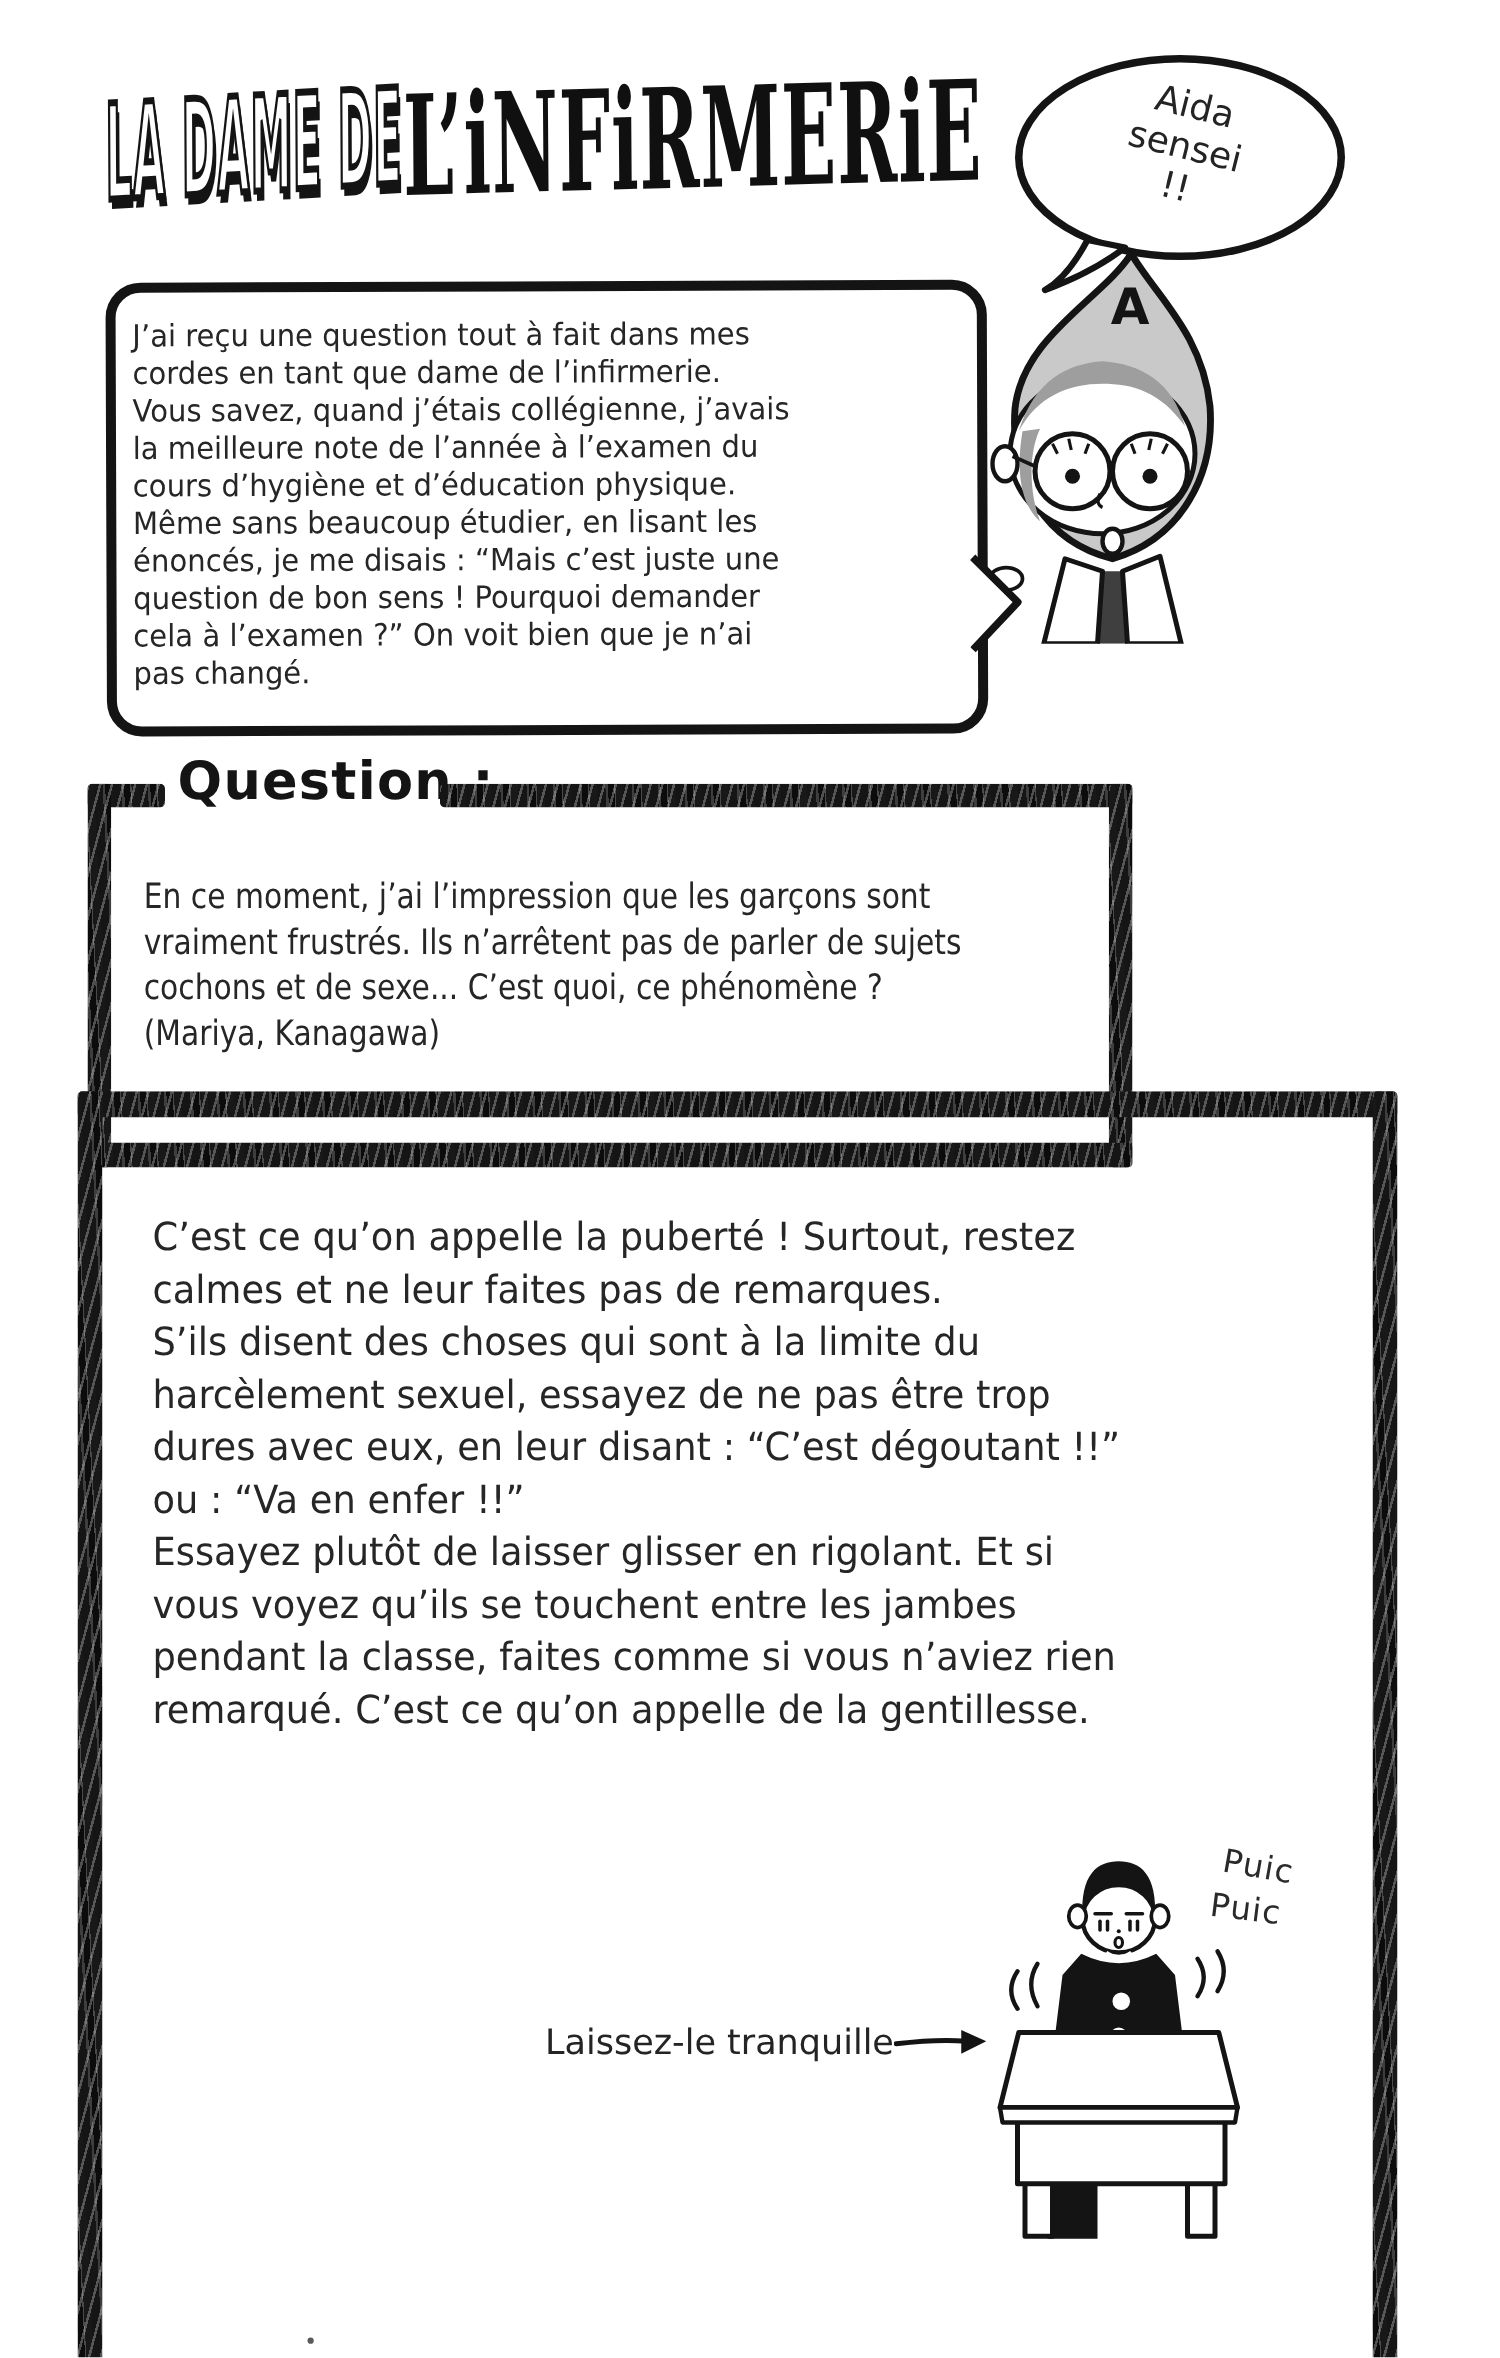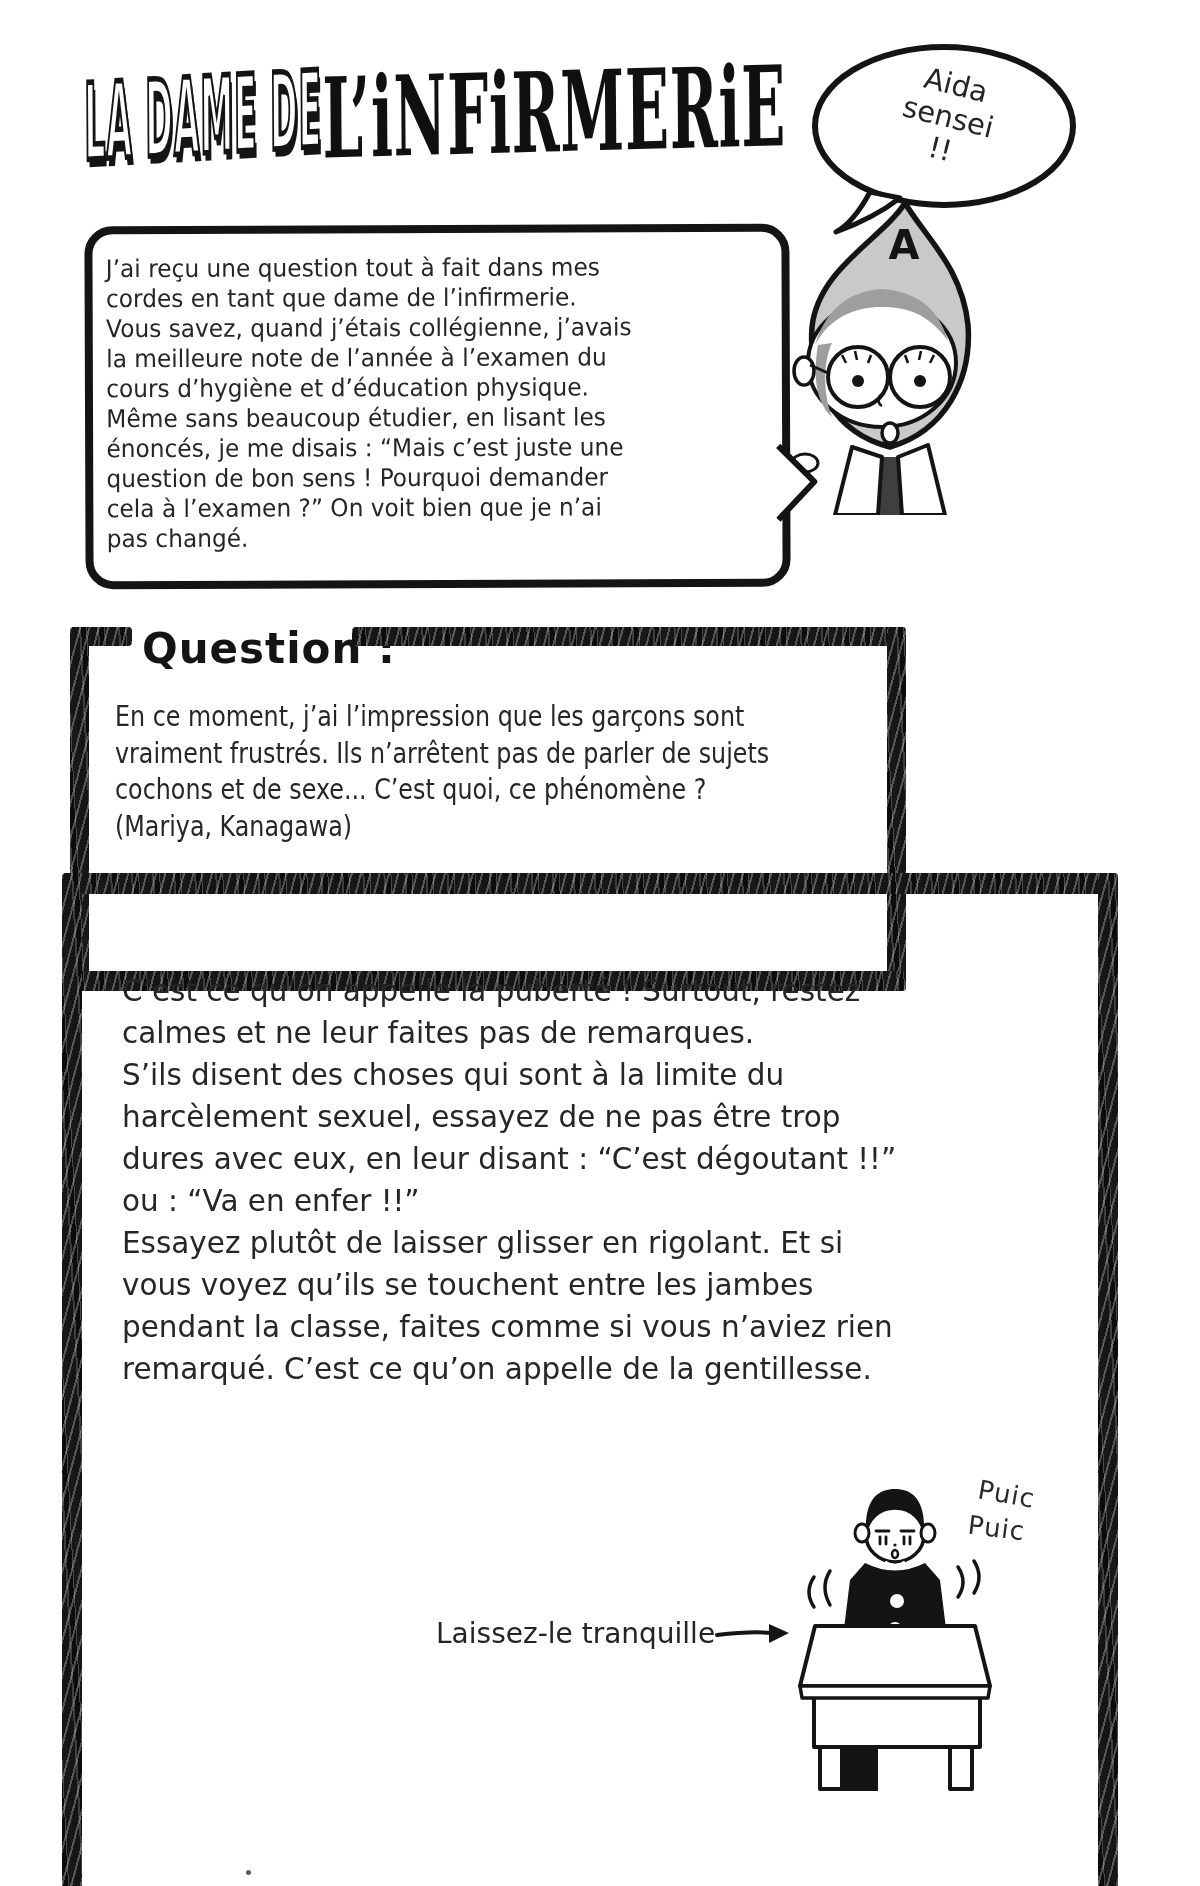--- a/index.html
+++ b/index.html
@@ -146,24 +146,24 @@
         <div class="line">cela à l’examen ?” On voit bien que je n’ai</div>
         <div class="line">pas changé.</div>
       </div>
     <svg class="abs" style="right:-38px; top:208px;" width="44" height="86" viewBox="0 0 44 86">
       <rect x="0" y="10" width="10" height="64" fill="#fff"></rect>
       <path d="M2,6 L38,42 L2,80" fill="#fff" stroke="#141414" stroke-width="6" stroke-linejoin="round"></path>
     </svg>
   </div>
 
   <div class="scr" style="left:70px; top:627px; width:62px; height:19px;"></div>
-  <div class="abs q-header" style="left:142px; top:624px;">Question :</div>
+  <div class="abs q-header" style="left:142px; top:600px;">Question :</div>
   <div class="scr" style="left:352px; top:627px; width:554px; height:19px;"></div>
 
-  <div class="abs" style="left:70px; top:627px; width:836px; height:364px;">
+  <div class="abs" style="left:70px; top:627px; width:836px; height:307px;">
     <div class="scr" style="left:0; top:0; width:19px; height:100%;"></div>
     <div class="scr" style="right:0; top:0; width:19px; height:100%;"></div>
     <div class="scr" style="left:0; bottom:0; width:100%; height:20px;"></div>
     <div class="textblock" style="position:absolute; left:45px; top:72px; font-size:28px; line-height:36.5px; transform:scaleX(0.85);">
         <div class="line">En ce moment, j’ai l’impression que les garçons sont</div>
         <div class="line">vraiment frustrés. Ils n’arrêtent pas de parler de sujets</div>
         <div class="line">cochons et de sexe... C’est quoi, ce phénomène ?</div>
         <div class="line">(Mariya, Kanagawa)</div>
       </div>
   </div>

